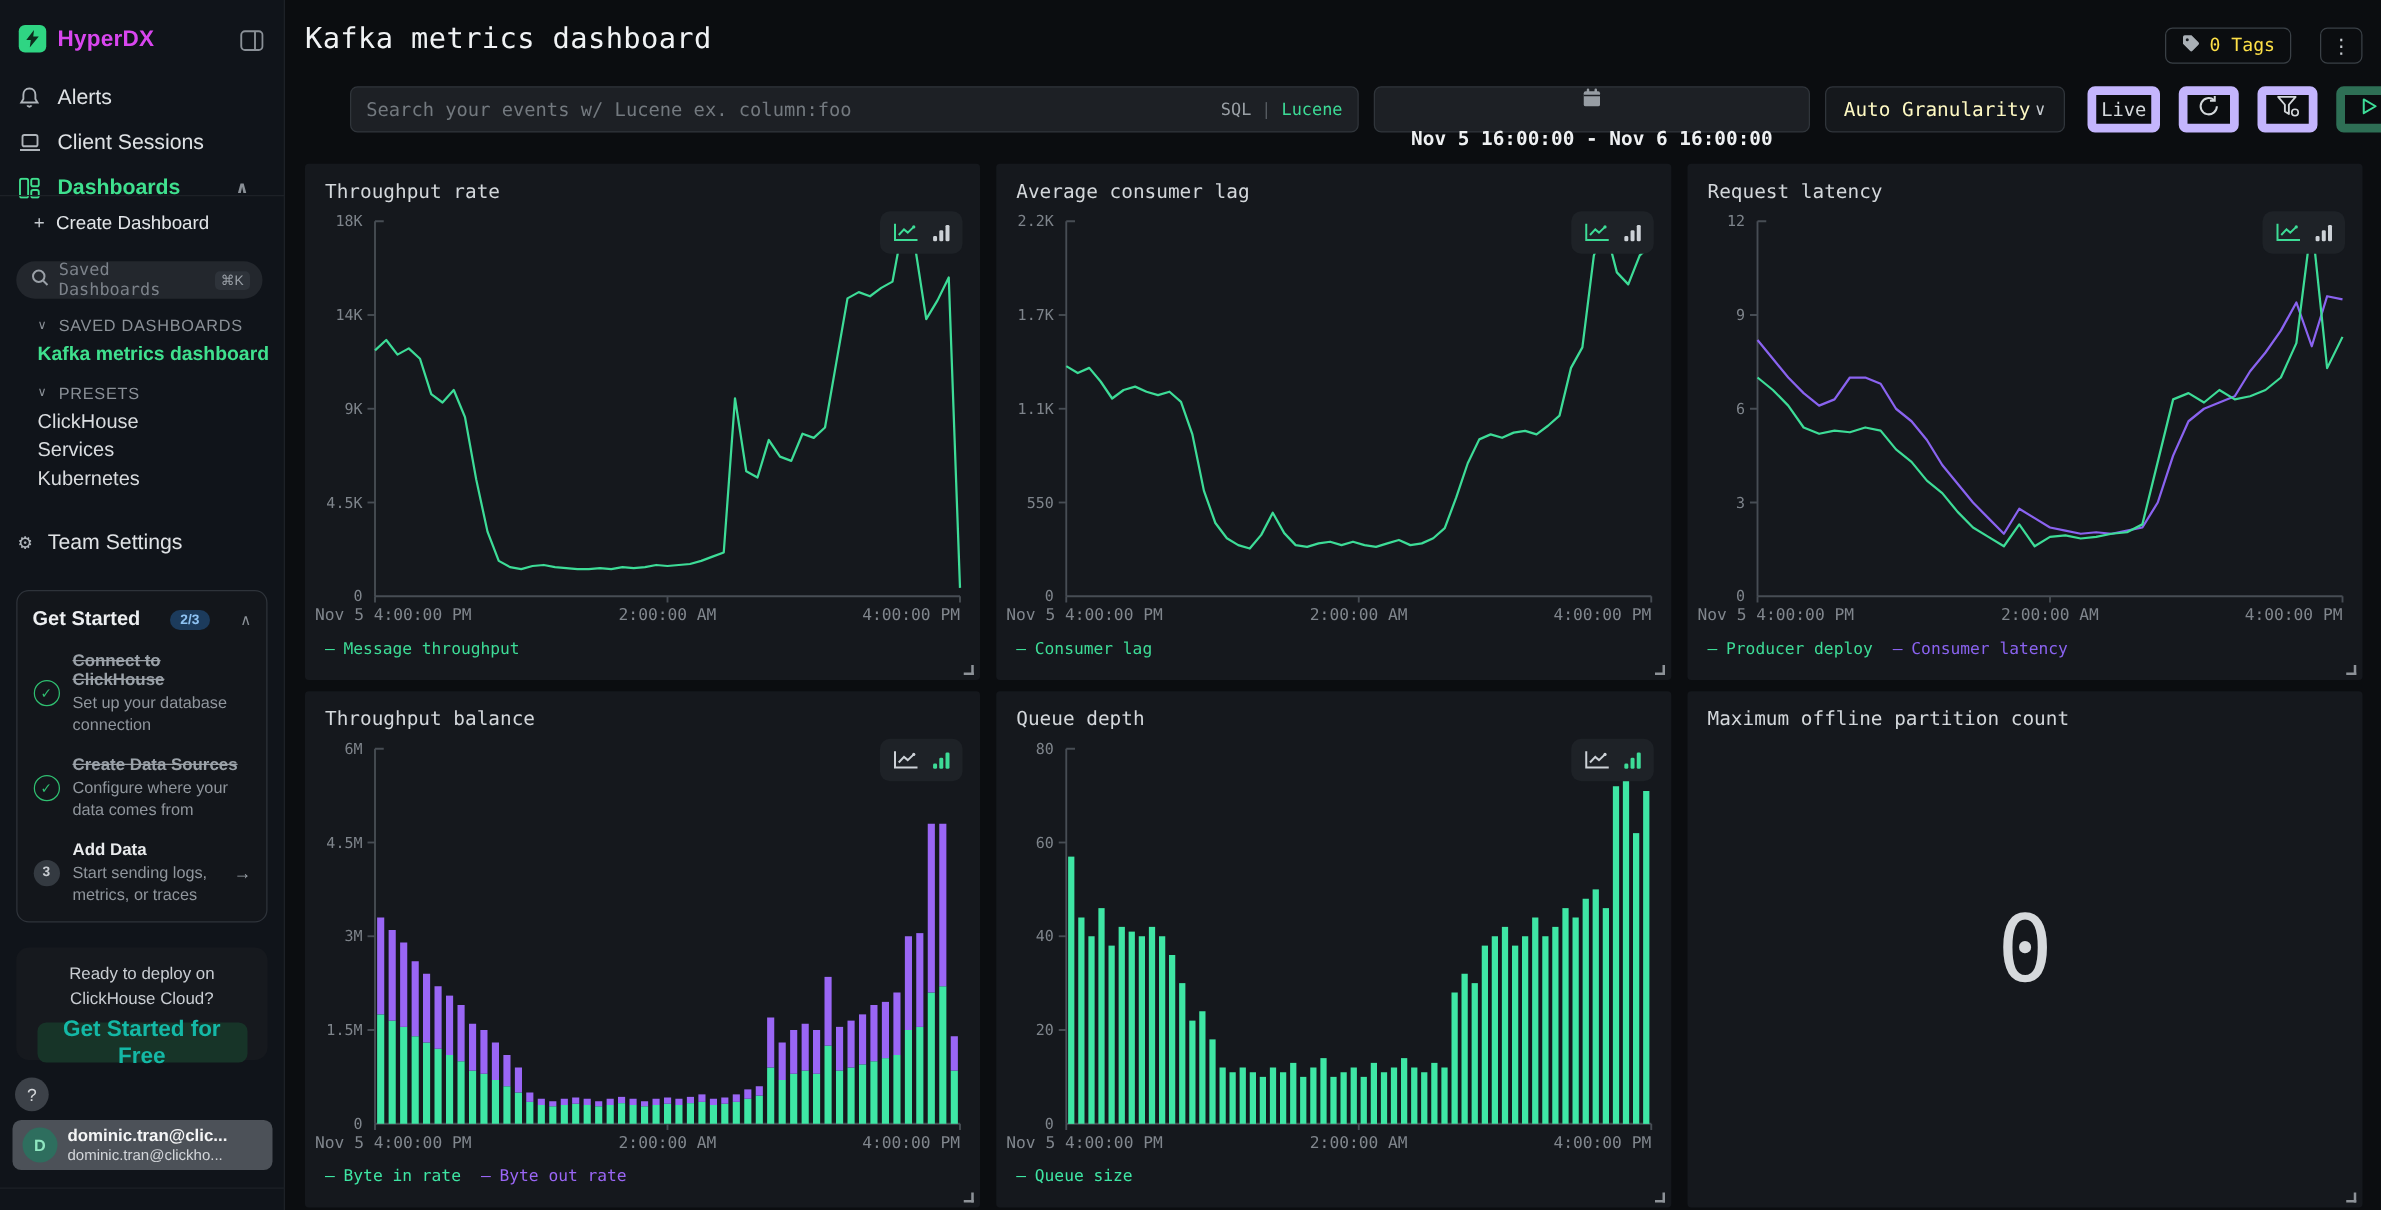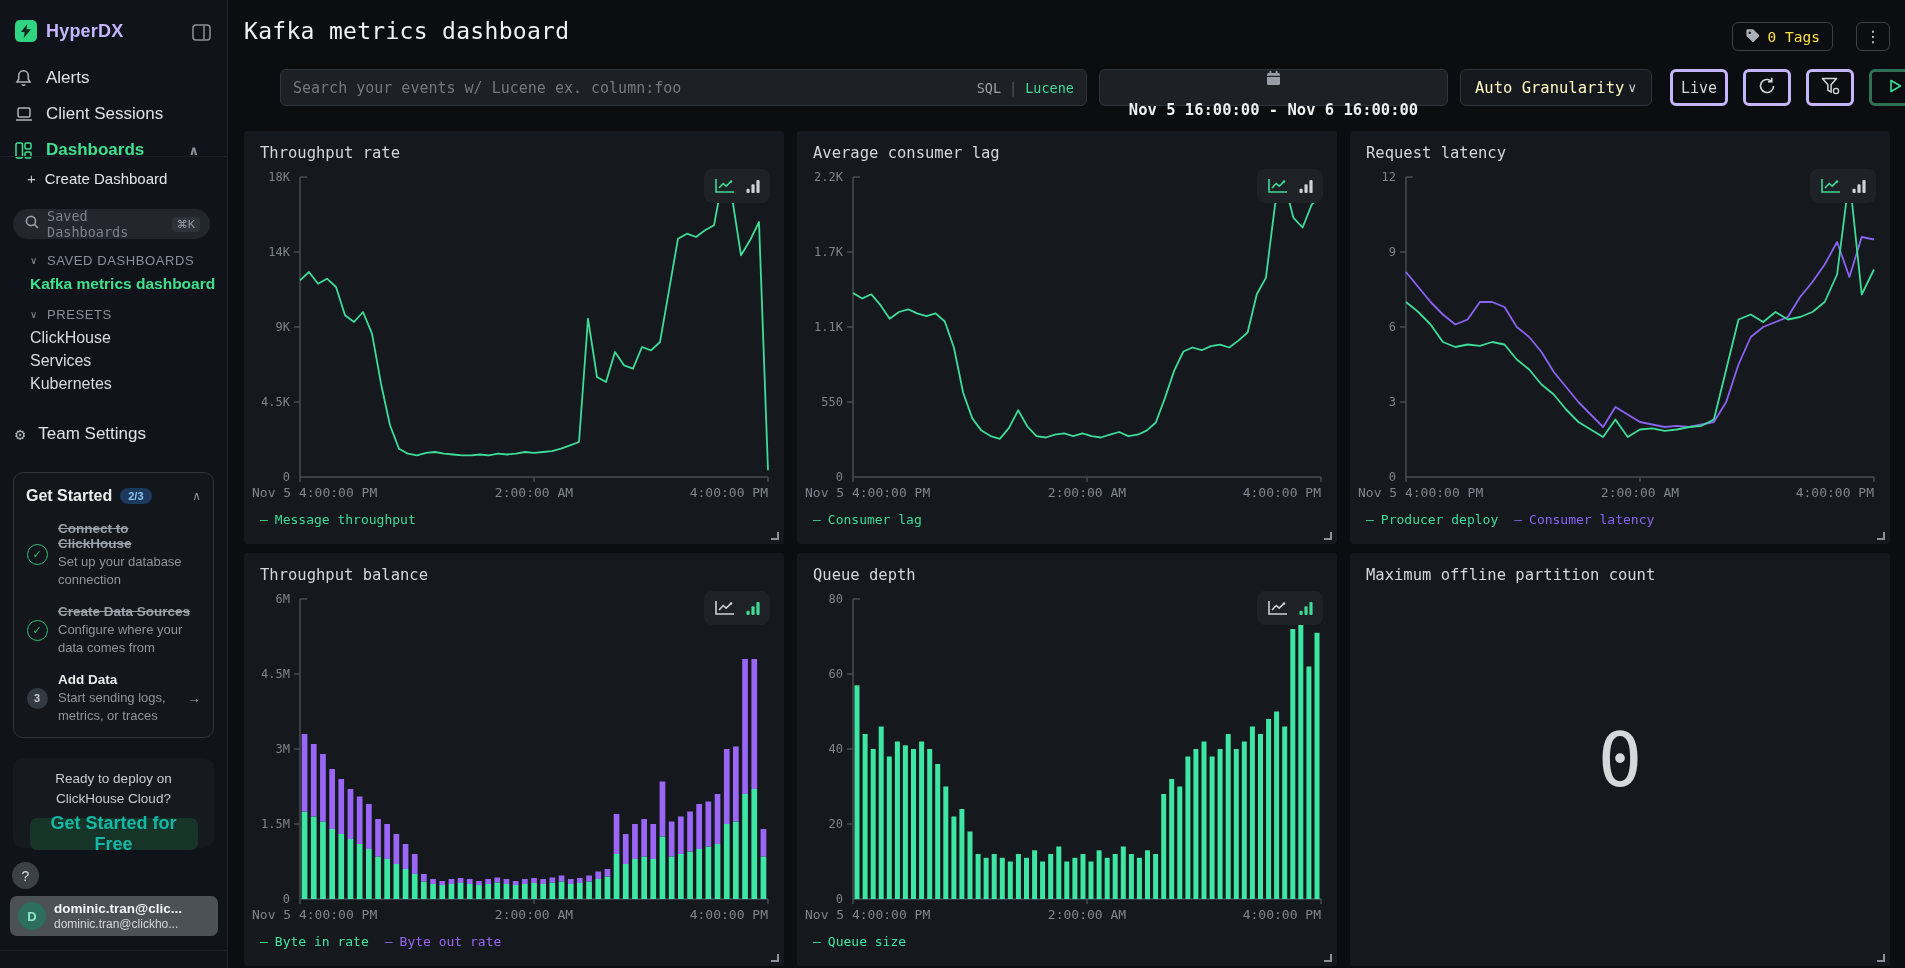--- a/index.html
+++ b/index.html
@@ -10,21 +10,21 @@
     background:#0b0d10; overflow:hidden;
     font-family:"Liberation Sans","DejaVu Sans",sans-serif;
     color:#e6e8ea;
   }
   
   .sidebar { position:absolute; left:0; top:0; width:228px; height:968px;
     background:#10141a; border-right:1px solid #1d2127; }
   .brand-row { position:absolute; left:15px; top:20px; display:flex; align-items:center; gap:9px; }
   .bolt-badge { width:22px; height:22px; border-radius:5px; background:#2fd583;
     display:flex; align-items:center; justify-content:center; }
-  .brand-name { font-size:18px; font-weight:bold; color:#c4b5fd; letter-spacing:.2px; }
+  .brand-name { font-size:18px; font-weight:bold; color:#d946ef; letter-spacing:.2px; }
   .collapse-btn { position:absolute; right:16px; top:24px; color:#8a9097; cursor:pointer; }
   .nav-item { position:absolute; left:15px; display:flex; align-items:center; gap:13px;
     font-size:17px; color:#dfe2e5; cursor:pointer; width:198px; }
   .nav-item .nv-ic { width:18px; display:flex; color:#aeb4ba; }
   .nav-item.active { color:#3fe08e; font-weight:bold; }
   .nav-item.active .nv-ic { color:#3fe08e; }
   .nav-caret { margin-left:auto; margin-right:14px; color:#8a9097; font-size:13px; }
   .side-divider { position:absolute; left:0; width:228px; border-top:1px solid #1d2127; }
   .create-dash { position:absolute; left:27px; top:170px; font-size:15px; color:#e3e6e9; cursor:pointer; }
   .create-dash .plus { color:#c5cacf; margin-right:9px; }
@@ -36,21 +36,21 @@
   .sec-label { position:absolute; left:30px; font-size:13px; color:#8a9097; letter-spacing:.6px;
     display:flex; gap:9px; align-items:center; cursor:pointer; }
   .sec-label .chev { font-size:10px; }
   .saved-link { position:absolute; left:30px; font-size:15.5px; font-weight:bold; color:#3fe08e; cursor:pointer; }
   .preset-link { position:absolute; left:30px; font-size:16px; color:#d9dcdf; cursor:pointer; }
   .team-row { position:absolute; left:15px; top:424px; display:flex; gap:13px; align-items:center;
     font-size:17px; color:#dfe2e5; cursor:pointer; }
   .gear-g { color:#aeb4ba; font-size:17px; }
   .gs-card { position:absolute; left:13px; top:472px; width:201px; height:266px;
     border:1px solid #2e333a; border-radius:10px; background:#13161b; padding:14px 12px; }
-  .gs-head { display:flex; align-items:center; gap:8px; }
+  .gs-head { display:flex; align-items:center; gap:24px; }
   .gs-title { font-size:16px; font-weight:bold; color:#eceef0; }
   .gs-badge { font-size:11px; font-weight:bold; color:#8ec2f2; background:#1c3b5c;
     border-radius:10px; padding:2px 8px; }
   .gs-chev { margin-left:auto; color:#8a9097; font-size:12px; cursor:pointer; }
   .gs-step { display:flex; gap:10px; margin-top:16px; }
   .gs-ic { flex:0 0 22px; display:flex; align-items:center; justify-content:center; }
   .check-circle { width:21px; height:21px; border-radius:50%; border:1.6px solid #2fbf71;
     color:#2fbf71; font-size:11px; display:flex; align-items:center; justify-content:center; }
   .num-circle { width:21px; height:21px; border-radius:50%; background:#343a41; color:#c8ccd1;
     font-size:11px; font-weight:bold; display:flex; align-items:center; justify-content:center; }
@@ -95,21 +95,21 @@
   .lang-sep { color:#555a60; }
   .lang-lucene { color:#3ddc97; cursor:pointer; }
   .date-box { margin-left:12px; width:349px; height:37px; background:#1d2025;
     border:1px solid #30353b; border-radius:6px; display:flex; align-items:center;
     gap:11px; padding:0 12px; cursor:pointer;flex-direction:column; }
   .date-text { font-size:15.5px; font-weight:600; color:#eef0f2; }
   .gran-box { margin-left:12px; width:192px; height:37px; border:1px solid #30353b;
     background:#15181c; border-radius:6px; display:flex; align-items:center;
     justify-content:space-between; padding:0 14px; cursor:pointer; }
   .gran-text { font-size:15.5px; color:#fef9c3; }
-  .tb-btn { margin-left:18px; height:37px; border:3px solid #c4b5fd; border-radius:6px;
+  .tb-btn { margin-left:18px; height:37px; border:7px solid #c4b5fd; border-radius:6px;
     background:transparent; display:flex; align-items:center; justify-content:center;
     color:#d4d8db; cursor:pointer; }
   .live-btn { width:58px; font-size:15px; }
   .icon-btn { width:48px; margin-left:15px; }
   .play-btn { width:53px; margin-left:15px; border-color:#2e6f55; color:#3ddc97; }
   
   .grid { position:absolute; left:16px; top:131px; width:1646px;
     display:grid; grid-template-columns:540px 540px 540px; grid-template-rows:413px 413px;
     gap:9px 13px; }
   .card { position:relative; background:#15181d; border-radius:3px; overflow:hidden; }

